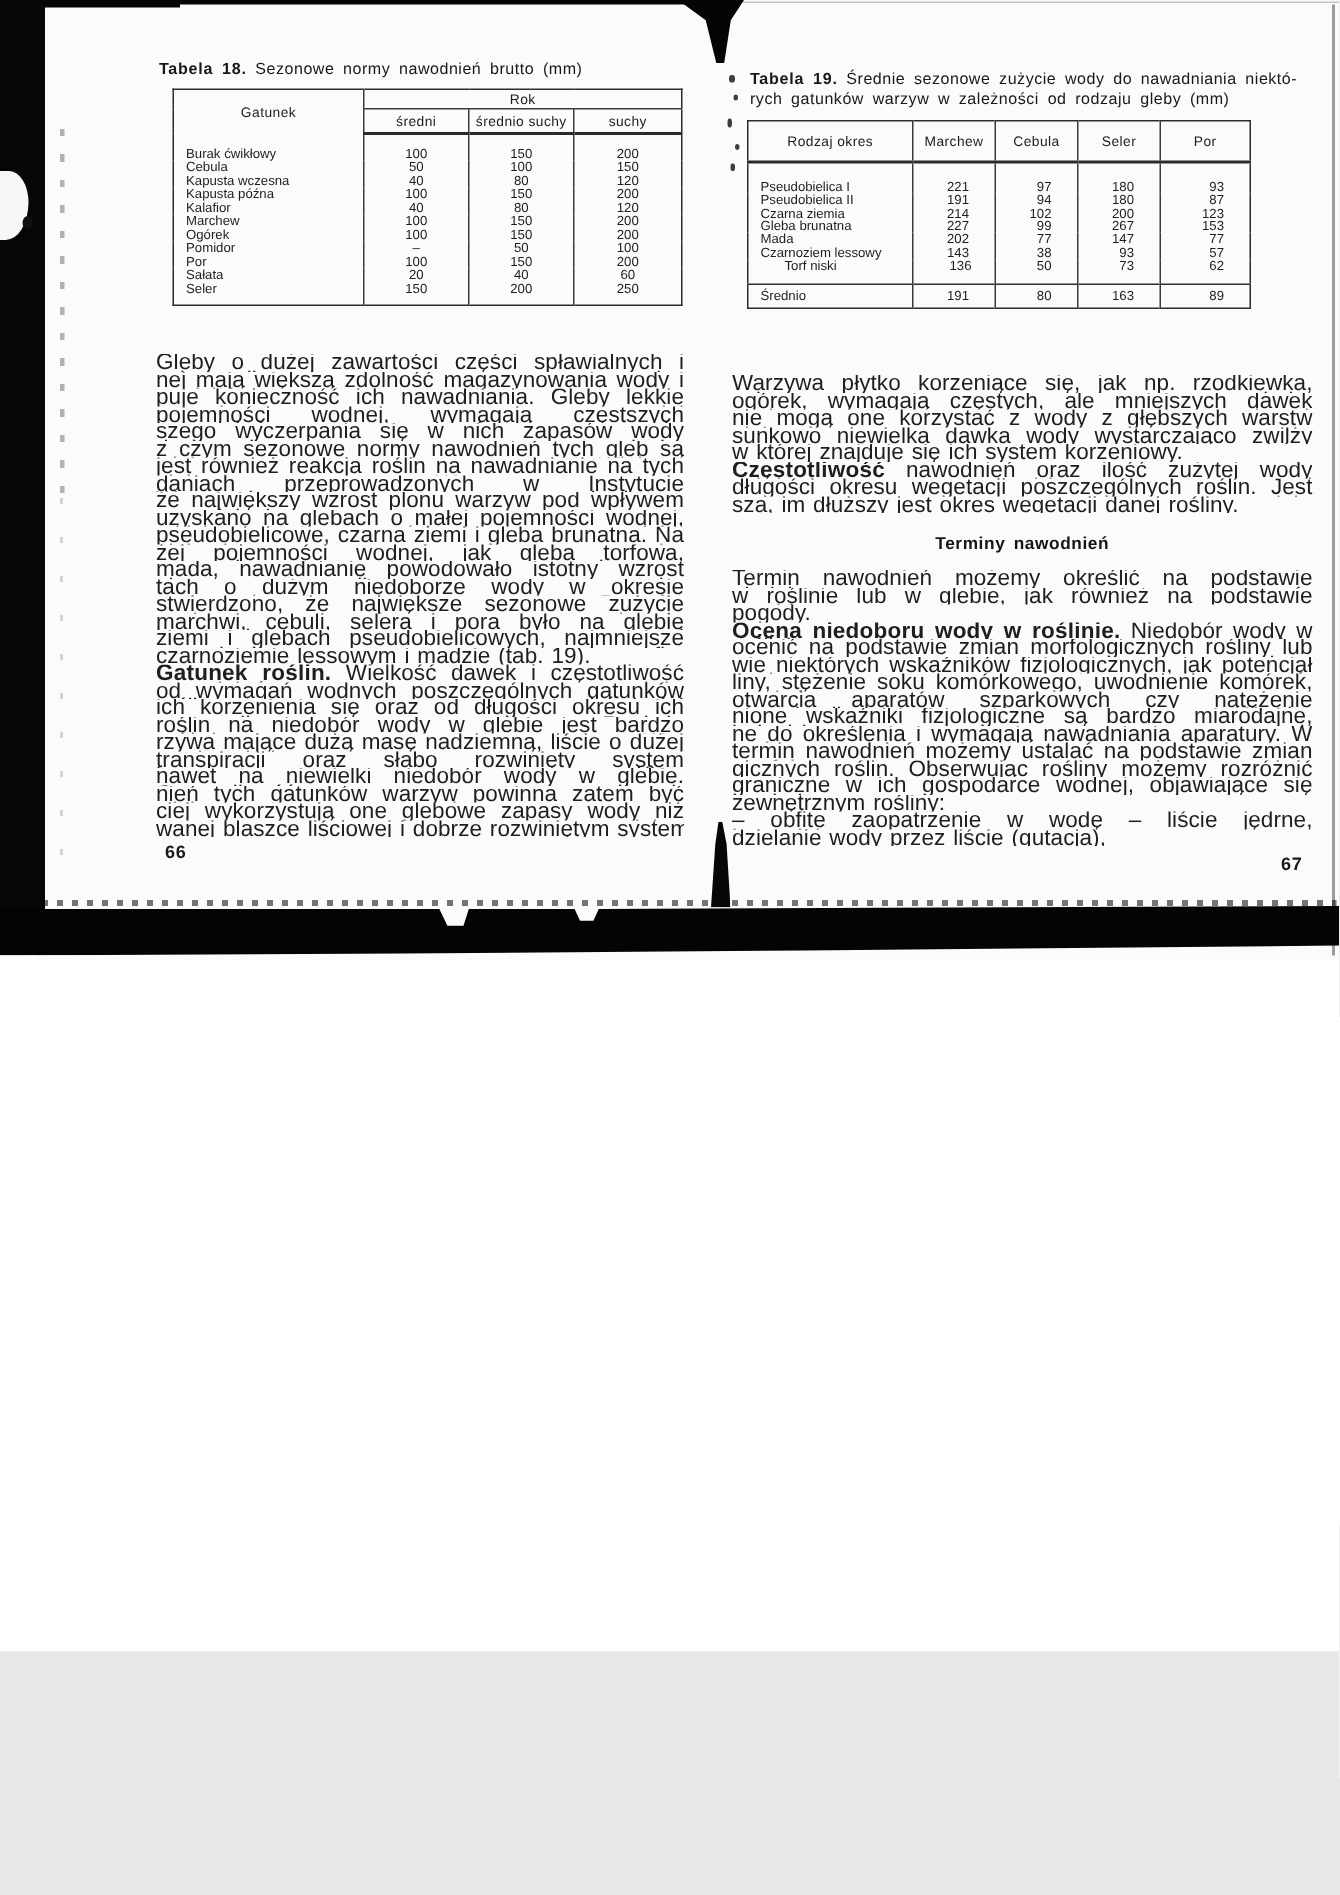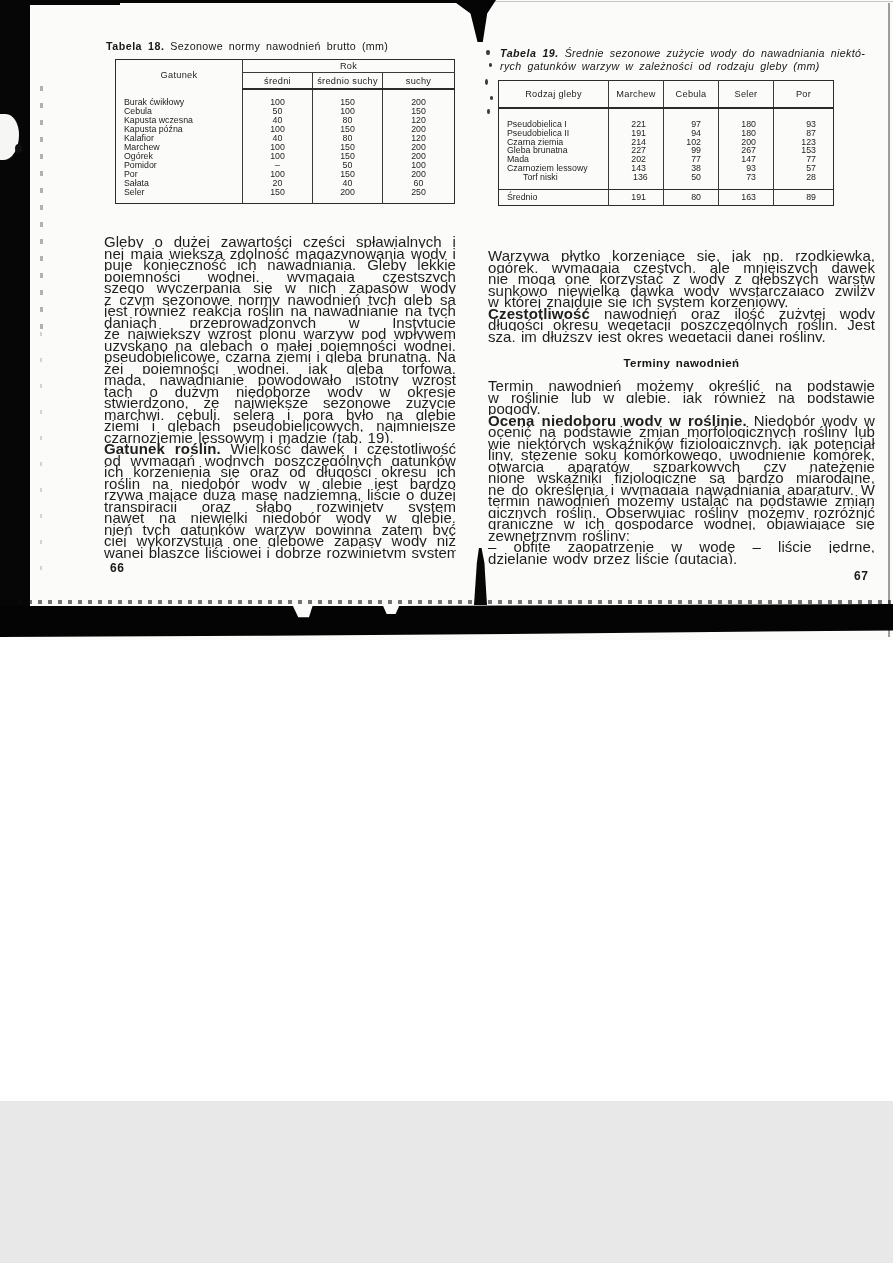--- a/index.html
+++ b/index.html
@@ -27,21 +27,21 @@
               clip-path:polygon(38% 0,58% 0,80% 26%,100% 100%,0 100%,22% 26%);}
   .band-fringe{left:18px;top:600px;width:873px;height:4px;opacity:.8;
                background:repeating-linear-gradient(90deg,rgba(10,10,10,.7) 0 4px,transparent 4px 10px);}
   .band{left:0;top:604px;width:893px;height:33px;background:#040404;
         clip-path:polygon(0 6%,32.8% 6%,33.4% 40%,34.6% 40%,35% 6%,42.9% 6%,43.3% 30%,44.3% 30%,44.7% 6%,100% 0,100% 80%,60% 90%,30% 96%,0 100%);}
   
   .caption{font-size:10.7px;letter-spacing:.35px;word-spacing:2.5px;color:#181818;white-space:nowrap;}
   .caption b{letter-spacing:.5px;}
   .cap18{left:106px;top:40px;}
   .cap19{left:500px;top:47px;width:360px;}
-  .cap19 .cap-line{height:12.8px;line-height:12.8px;white-space:nowrap;font-style:italic;}
+  .cap19 .cap-line{height:12.8px;line-height:12.8px;white-space:nowrap;}
   
   .scan-table{position:absolute;border-collapse:collapse;table-layout:fixed;color:#1d1d1d;
               border:1.5px solid #2c2c2c;}
   .scan-table th{font-weight:normal;font-size:9.2px;letter-spacing:.3px;padding:0;text-align:center;}
   .scan-table td{padding:0;}
   .t18{left:115px;top:59px;width:339px;}
   .t18 .c0{width:127px}.t18 .c1{width:70px}.t18 .c2{width:70px}.t18 .c3{width:72px}
   .t18 .th-gat{border-right:1px solid #3a3a3a;}
   .t18 .th-rok{height:12px;border-bottom:1px solid #3a3a3a;}
   .t18 .subhead th{height:15px;border-bottom:2px solid #2a2a2a;}
@@ -244,21 +244,21 @@
     <table class="scan-table t19">
       <colgroup>
           <col class="c0">
           <col class="c1">
           <col class="c2">
           <col class="c3">
           <col class="c4">
         </colgroup>
       <thead>
         <tr>
-          <th>Rodzaj gleby</th>
+          <th>Rodzaj okres</th>
           <th>Marchew</th>
           <th>Cebula</th>
           <th>Seler</th>
           <th>Por</th>
         </tr>
       </thead>
       <tbody>
           <tr>
             <td class="cell-name">Pseudobielica I</td>
             <td class="cell-val">221</td>
@@ -299,21 +299,21 @@
             <td class="cell-val">143</td>
             <td class="cell-val">38</td>
             <td class="cell-val">93</td>
             <td class="cell-val">57</td>
           </tr>
           <tr>
             <td class="cell-name">Torf niski</td>
             <td class="cell-val">136</td>
             <td class="cell-val">50</td>
             <td class="cell-val">73</td>
-            <td class="cell-val">28</td>
+            <td class="cell-val">62</td>
           </tr>
         </tbody>
       <tfoot>
         <tr>
           <td class="cell-name">Średnio</td>
           <td class="cell-val">191</td>
           <td class="cell-val">80</td>
           <td class="cell-val">163</td>
           <td class="cell-val">89</td>
         </tr>

